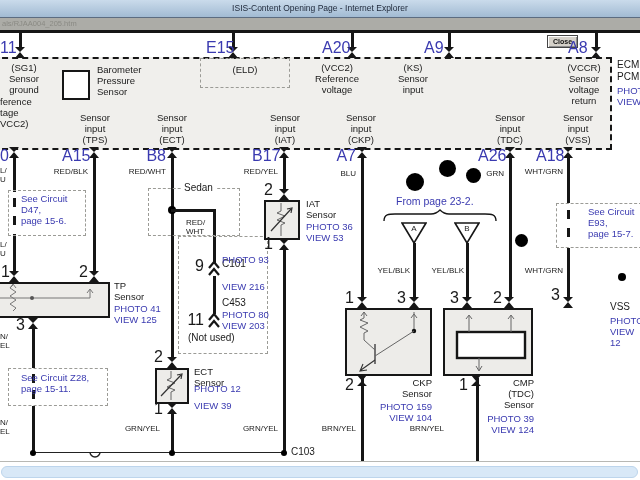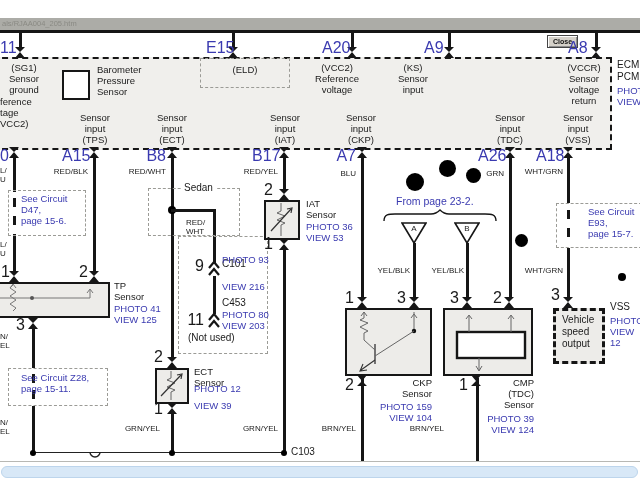--- a/index.html
+++ b/index.html
@@ -29,20 +29,23 @@
   .sedanlbl{background:#fff;padding:0 3px}
   .bluebar{left:1px;top:466px;width:637px;height:12px;background:#d8e8f7;
            border:1px solid #bdd5ec;border-radius:7px;box-sizing:border-box}
   svg{display:block}
 </style>
 </head>
 <body>
 
 <div id="screen">
 
+  <div class="abs titlebar">
+    <span>ISIS-Content Opening Page - Internet Explorer</span>
+  </div>
   <div class="abs addressbar">
     <span>als/RJAA004_205.htm</span>
   </div>
   <div class="abs btn-close">Close</div>
   <div class="abs" style="left:0;top:461px;width:640px;height:1px;background:#b8b8b4"></div>
   <div class="abs bluebar"></div>
 
   <div class="abs ecmbox" style="left:-8px;top:57px;width:620px;height:93px"></div>
 
   <div class="abs w" style="left:18.5px;top:33px;width:3px;height:15px"></div>
@@ -432,25 +435,20 @@
       </svg>
     </div>
   <span class="abs num" style="left:459px;top:379px">1</span>
 
   <span class="abs num" style="left:551px;top:289px">3</span>
   <div class="abs" style="left:563px;top:297px">
       <svg width="10" height="11" viewBox="0 0 10 11">
         <path d="M0,0 L10,0 L5,5 Z M5,5 L0,11 L10,11 Z" fill="#161616"></path>
       </svg>
     </div>
-  <div class="abs vssbox" style="left:553px;top:308px;width:52px;height:56px">
-    <span class="abs lbl" style="left:6px;top:3px;width:44px">Vehicle
-speed
-output</span>
-  </div>
   <span class="abs lbl" style="left:610px;top:301px">VSS</span>
   <span class="abs t b" style="left:610px;top:315px">PHOTO</span>
   <span class="abs t b" style="left:610px;top:326px">VIEW 12</span>
 
   <div class="abs" style="left:31px;top:451.5px;width:254px;height:1.5px;background:#222"></div>
   <div class="abs bdot" style="left:30px;top:450px;width:6px;height:6px"></div>
   <div class="abs bdot" style="left:169px;top:450px;width:6px;height:6px"></div>
   <div class="abs bdot" style="left:281px;top:450px;width:6px;height:6px"></div>
   <div class="abs" style="left:88px;top:452px">
     <svg width="14" height="9" viewBox="0 0 14 9">

